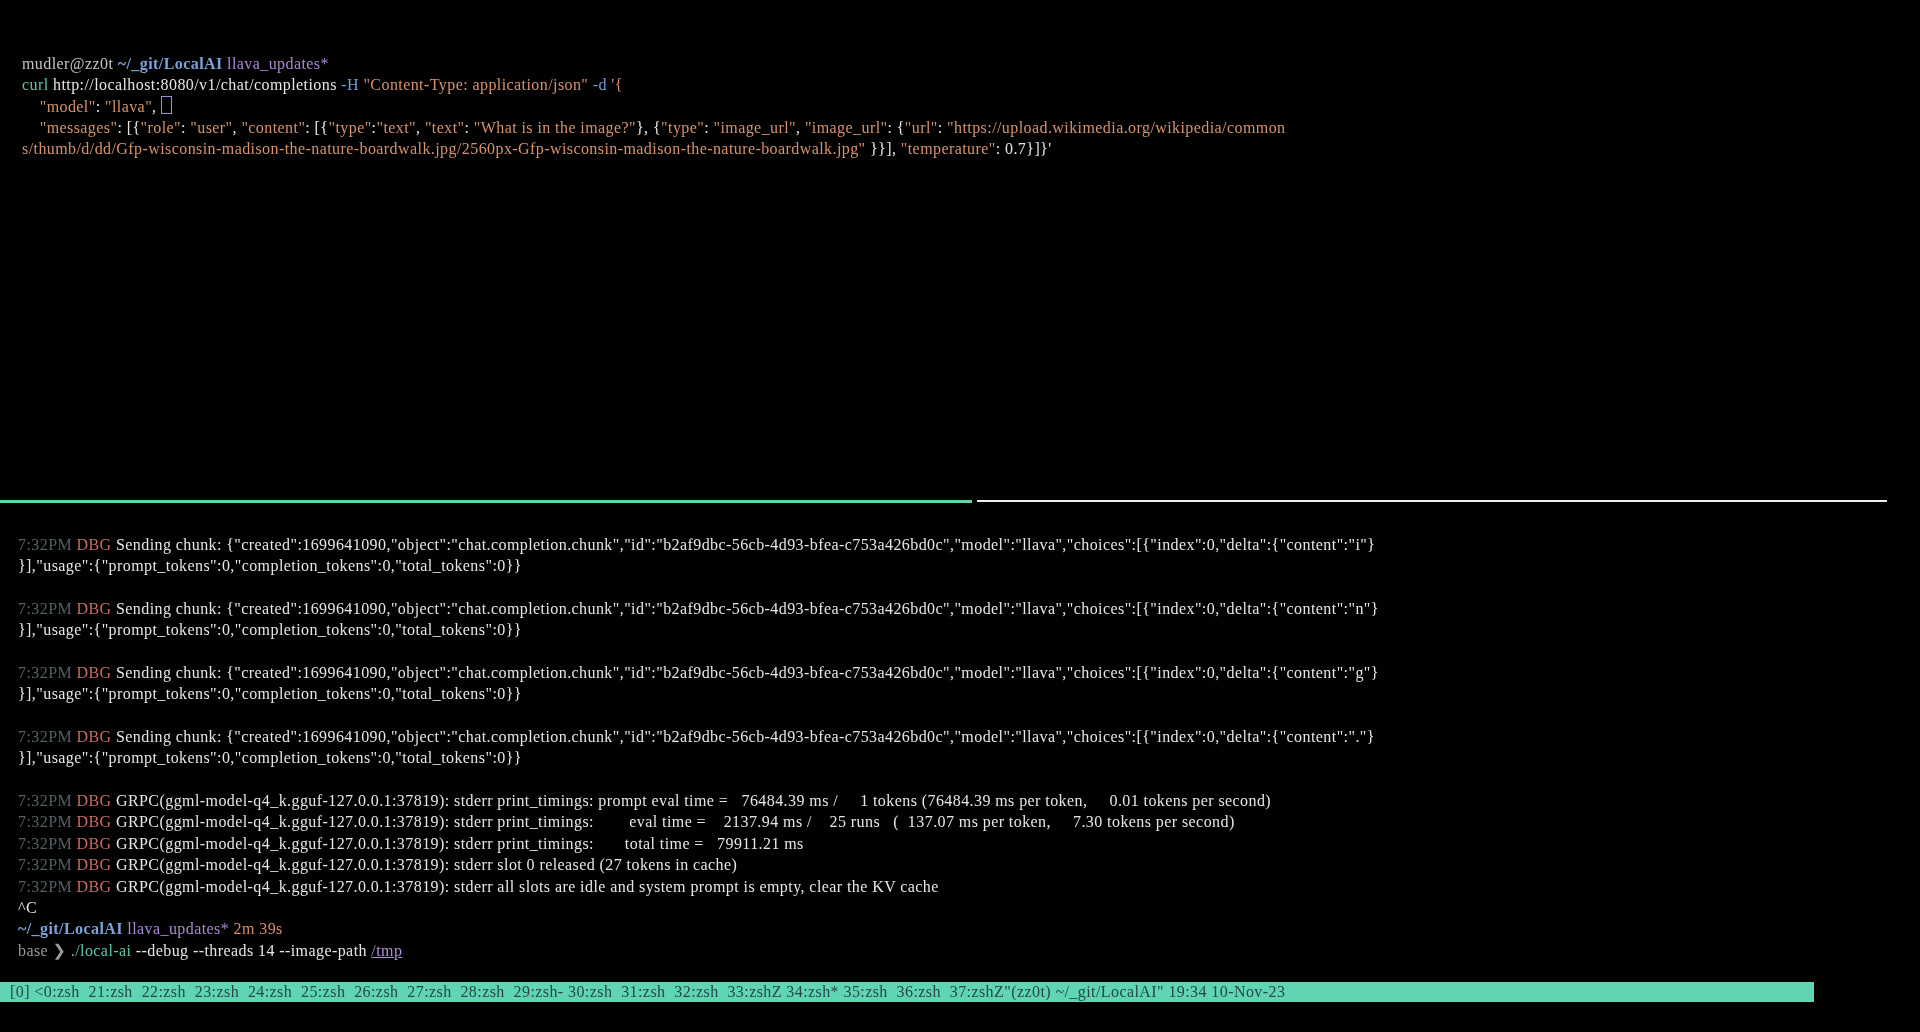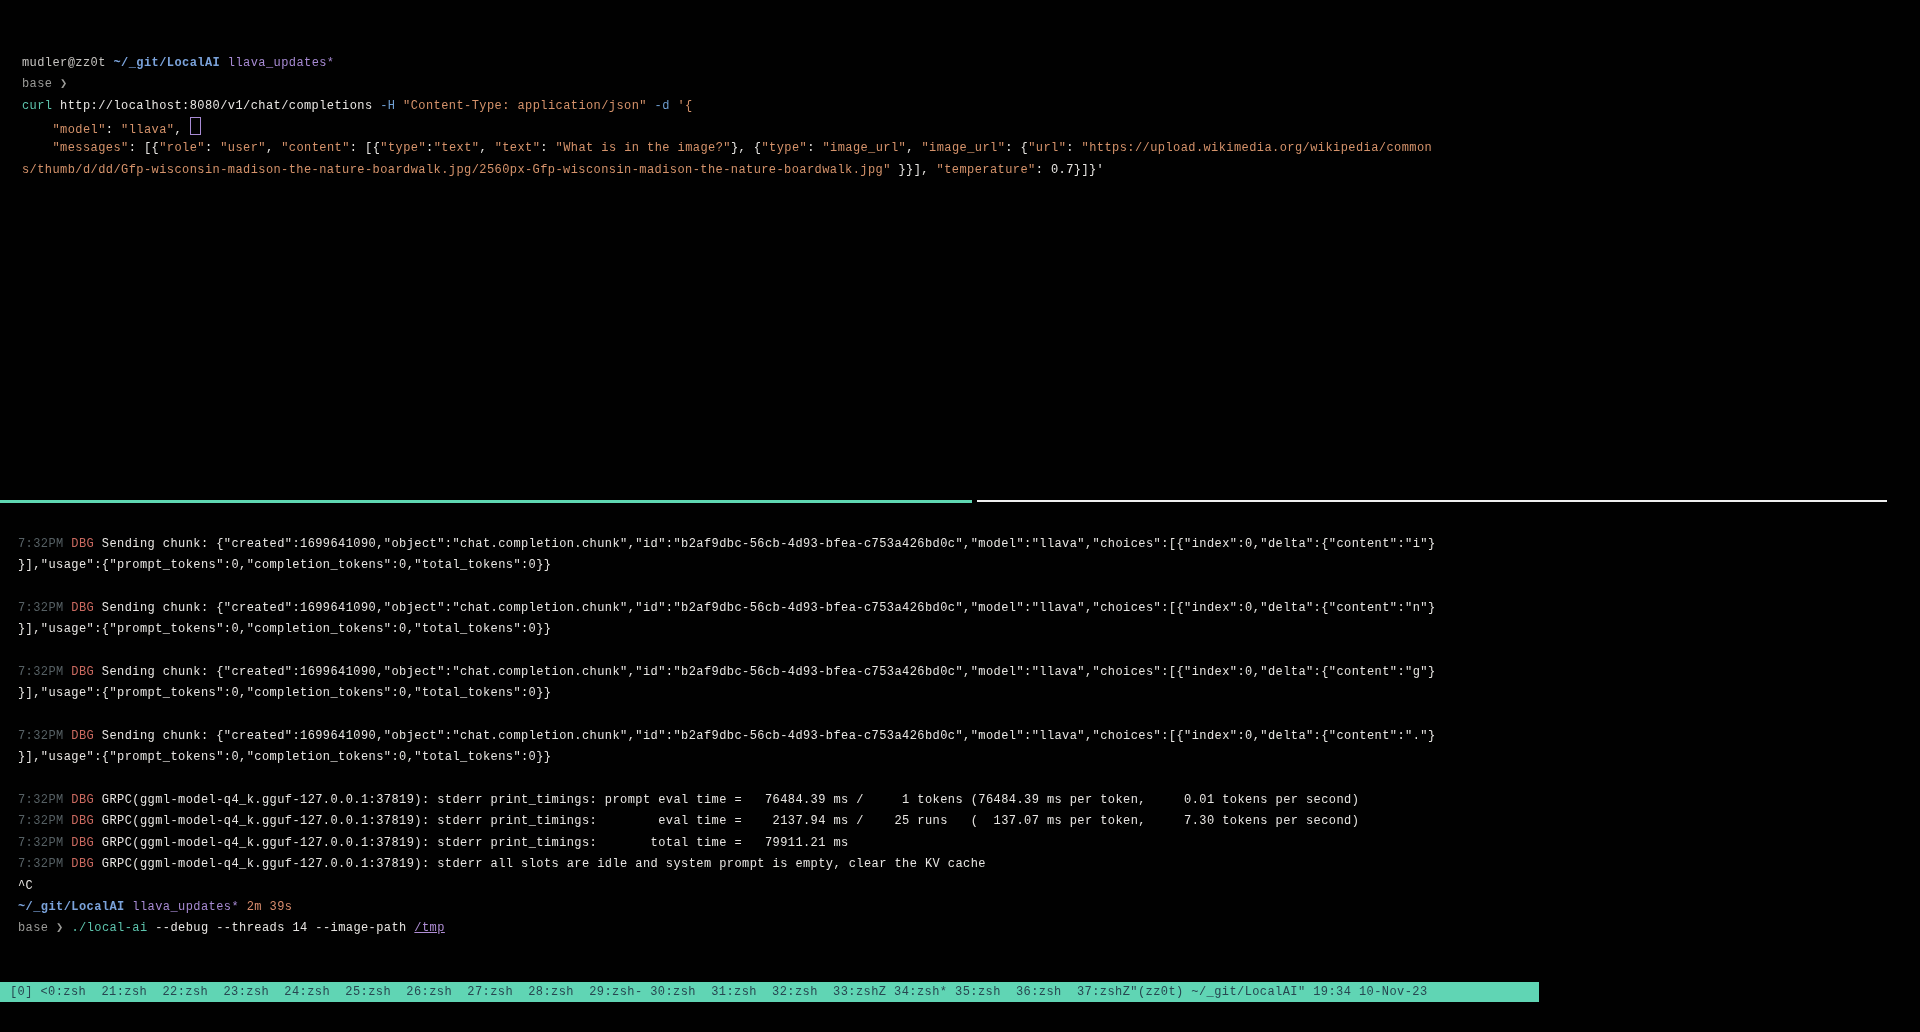--- a/index.html
+++ b/index.html
@@ -3,22 +3,22 @@
 <meta charset="utf-8">
 <style>
   html, body {
     margin: 0; padding: 0; background: #000;
   }
   #terminal {
     position: relative;
     width: 1920px; height: 1032px;
     background: var(--bg, #010101);
     overflow: hidden;
-    font-family: Liberation Mono, monospace;
-    font-size: 12px;
+    font-family: Liberation Serif, serif;
+    font-size: 16px;
     letter-spacing: 0.42px;
   }
   .block { position: absolute; }
   #top-block { top: 53px; left: 22px; }
   #log-block { top: 534px; left: 18px; }
   .line { white-space: pre; height: 21.35px; line-height: 21.35px; color: var(--fg); }
   .seg { white-space: pre; }
   .c-fg       { color: var(--fg); }
   .c-fg2      { color: var(--fg2); }
   .c-muted    { color: var(--muted); }
@@ -34,34 +34,33 @@
   .c-cursor   {
     display: inline-block; width: 9px; height: 16px;
     border: 1px solid var(--branch);
     vertical-align: -2px;
   }
   #separator { position: absolute; left: 0; top: 500px; width: 1920px; height: 3px; }
   .sep-teal  { position: absolute; left: 0;    top: 0; width: 972px; height: 3px; background: var(--sep-teal); }
   .sep-white { position: absolute; left: 977px; top: 0; width: 910px; height: 2px; background: var(--sep-white); }
   #status-bar {
     position: absolute; left: 0; top: 982px;
-    width: 1539px; height: 20px;
+    width: 1814px; height: 20px;
     background: var(--bar-bg); color: var(--bar-fg);
     line-height: 20px; white-space: pre;
     padding-left: 10px; box-sizing: border-box;
     overflow: hidden;
   }
 </style>
 </head>
 <body>
 
 <div id="terminal">
   <div id="top-block" class="block">
       <div class="line"><span class="seg c-fg2">mudler@zz0t </span><span class="seg c-path">~/_git/LocalAI</span><span class="seg c-fg"> </span><span class="seg c-branch">llava_updates*</span></div>
-      <div class="line"><span class="seg c-muted">base </span><span class="seg c-muted">❯</span></div>
       <div class="line"><span class="seg c-teal">curl</span><span class="seg c-fg"> http://localhost:8080/v1/chat/completions </span><span class="seg c-flag">-H</span><span class="seg c-fg"> </span><span class="seg c-str">"Content-Type: application/json"</span><span class="seg c-fg"> </span><span class="seg c-flag">-d</span><span class="seg c-fg"> </span><span class="seg c-str">'{</span></div>
       <div class="line"><span class="seg c-fg">    </span><span class="seg c-str">"model"</span><span class="seg c-fg">: </span><span class="seg c-str">"llava"</span><span class="seg c-fg">, </span><span class="c-cursor"></span></div>
       <div class="line"><span class="seg c-fg">    </span><span class="seg c-str">"messages"</span><span class="seg c-fg">: [{</span><span class="seg c-str">"role"</span><span class="seg c-fg">: </span><span class="seg c-str">"user"</span><span class="seg c-fg">, </span><span class="seg c-str">"content"</span><span class="seg c-fg">: [{</span><span class="seg c-str">"type"</span><span class="seg c-fg">:</span><span class="seg c-str">"text"</span><span class="seg c-fg">, </span><span class="seg c-str">"text"</span><span class="seg c-fg">: </span><span class="seg c-str">"What is in the image?"</span><span class="seg c-fg">}, {</span><span class="seg c-str">"type"</span><span class="seg c-fg">: </span><span class="seg c-str">"image_url"</span><span class="seg c-fg">, </span><span class="seg c-str">"image_url"</span><span class="seg c-fg">: {</span><span class="seg c-str">"url"</span><span class="seg c-fg">: </span><span class="seg c-str">"https://upload.wikimedia.org/wikipedia/common</span></div>
       <div class="line"><span class="seg c-str">s/thumb/d/dd/Gfp-wisconsin-madison-the-nature-boardwalk.jpg/2560px-Gfp-wisconsin-madison-the-nature-boardwalk.jpg"</span><span class="seg c-fg"> }}], </span><span class="seg c-str">"temperature"</span><span class="seg c-fg">: </span><span class="seg c-fg">0.7}]}'</span></div>
     </div>
 
   <div id="separator">
     <span class="sep-teal"></span>
     <span class="sep-white"></span>
   </div>
@@ -75,20 +74,21 @@
       <div class="line"></div>
       <div class="line"><span class="seg c-time">7:32PM</span><span class="seg c-fg"> </span><span class="seg c-dbg">DBG</span><span class="seg c-fg"> Sending chunk: {"created":1699641090,"object":"chat.completion.chunk","id":"b2af9dbc-56cb-4d93-bfea-c753a426bd0c","model":"llava","choices":[{"index":0,"delta":{"content":"g"}</span></div>
       <div class="line"><span class="seg c-fg">}],"usage":{"prompt_tokens":0,"completion_tokens":0,"total_tokens":0}}</span></div>
       <div class="line"></div>
       <div class="line"><span class="seg c-time">7:32PM</span><span class="seg c-fg"> </span><span class="seg c-dbg">DBG</span><span class="seg c-fg"> Sending chunk: {"created":1699641090,"object":"chat.completion.chunk","id":"b2af9dbc-56cb-4d93-bfea-c753a426bd0c","model":"llava","choices":[{"index":0,"delta":{"content":"."}</span></div>
       <div class="line"><span class="seg c-fg">}],"usage":{"prompt_tokens":0,"completion_tokens":0,"total_tokens":0}}</span></div>
       <div class="line"></div>
       <div class="line"><span class="seg c-time">7:32PM</span><span class="seg c-fg"> </span><span class="seg c-dbg">DBG</span><span class="seg c-fg"> GRPC(ggml-model-q4_k.gguf-127.0.0.1:37819): stderr print_timings: prompt eval time =   76484.39 ms /     1 tokens (76484.39 ms per token,     0.01 tokens per second)</span></div>
       <div class="line"><span class="seg c-time">7:32PM</span><span class="seg c-fg"> </span><span class="seg c-dbg">DBG</span><span class="seg c-fg"> GRPC(ggml-model-q4_k.gguf-127.0.0.1:37819): stderr print_timings:        eval time =    2137.94 ms /    25 runs   (  137.07 ms per token,     7.30 tokens per second)</span></div>
       <div class="line"><span class="seg c-time">7:32PM</span><span class="seg c-fg"> </span><span class="seg c-dbg">DBG</span><span class="seg c-fg"> GRPC(ggml-model-q4_k.gguf-127.0.0.1:37819): stderr print_timings:       total time =   79911.21 ms</span></div>
+      <div class="line"><span class="seg c-time">7:32PM</span><span class="seg c-fg"> </span><span class="seg c-dbg">DBG</span><span class="seg c-fg"> GRPC(ggml-model-q4_k.gguf-127.0.0.1:37819): stderr slot 0 released (27 tokens in cache)</span></div>
       <div class="line"><span class="seg c-time">7:32PM</span><span class="seg c-fg"> </span><span class="seg c-dbg">DBG</span><span class="seg c-fg"> GRPC(ggml-model-q4_k.gguf-127.0.0.1:37819): stderr all slots are idle and system prompt is empty, clear the KV cache</span></div>
       <div class="line"><span class="seg c-fg">^C</span></div>
       <div class="line"><span class="seg c-path">~/_git/LocalAI</span><span class="seg c-fg"> </span><span class="seg c-branch">llava_updates*</span><span class="seg c-fg"> </span><span class="seg c-duration">2m 39s</span></div>
       <div class="line"><span class="seg c-muted">base </span><span class="seg c-muted">❯</span><span class="seg c-fg"> </span><span class="seg c-teal">./local-ai</span><span class="seg c-fg"> --debug --threads 14 --image-path </span><span class="seg c-link">/tmp</span></div>
     </div>
 
   <div id="status-bar"><span>[0] &lt;0:zsh  21:zsh  22:zsh  23:zsh  24:zsh  25:zsh  26:zsh  27:zsh  28:zsh  29:zsh- 30:zsh  31:zsh  32:zsh  33:zshZ 34:zsh* 35:zsh  36:zsh  37:zshZ</span><span>"(zz0t) ~/_git/LocalAI" 19:34 10-Nov-23</span></div>
 </div>
 
 </body></html>

